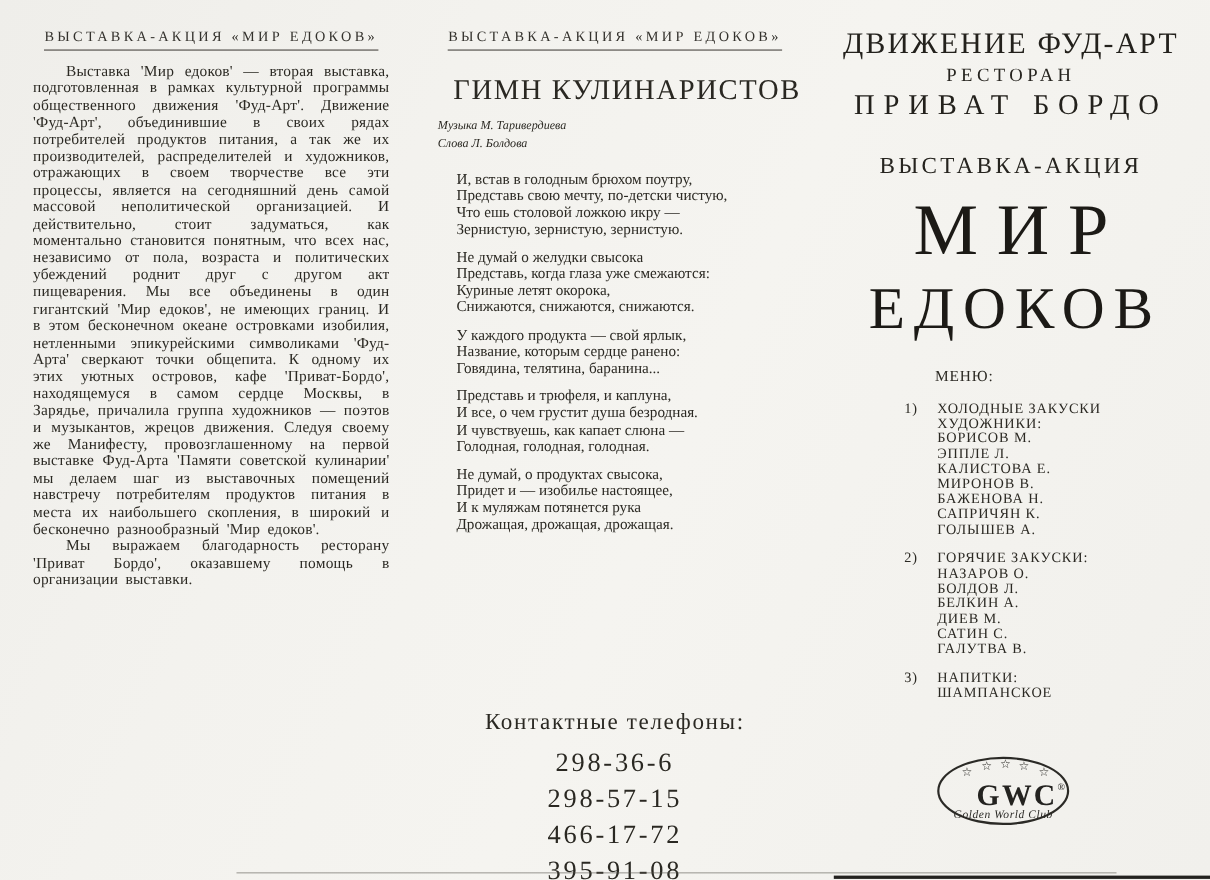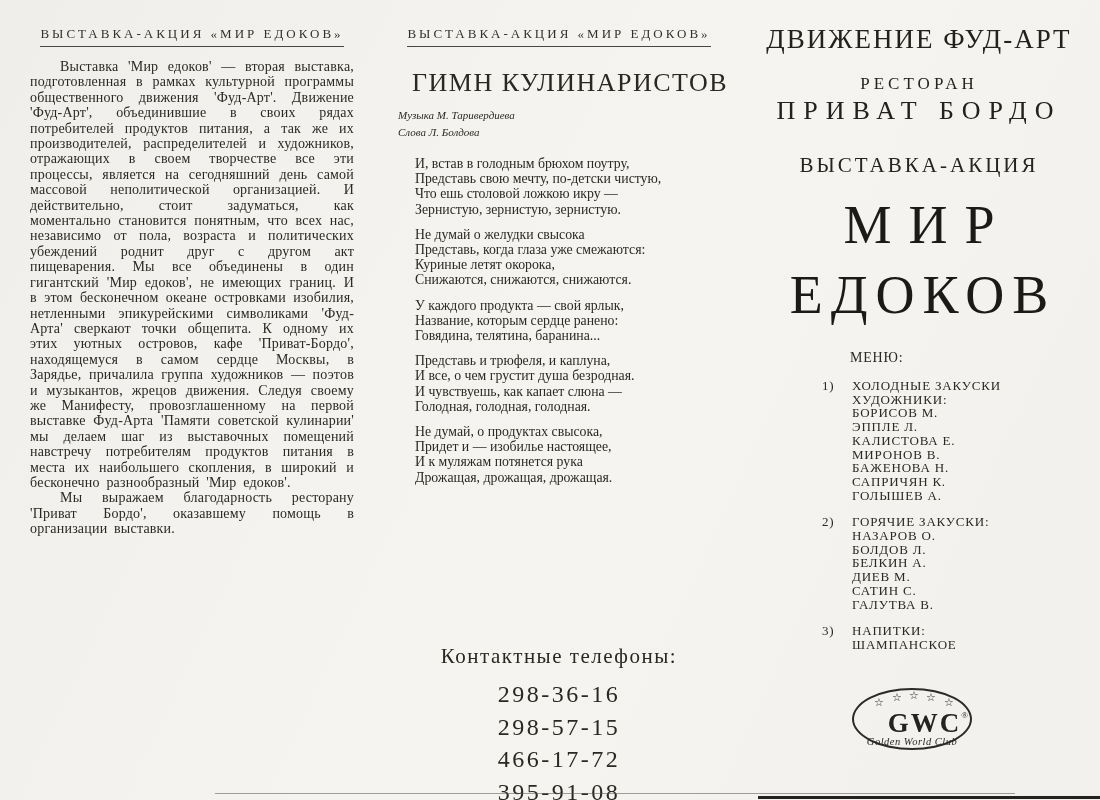--- a/index.html
+++ b/index.html
@@ -95,21 +95,21 @@
 
   
   .movement-title {
     text-align: center;
     font-size: 27px;
     letter-spacing: 2px;
     white-space: nowrap;
     color: #23211c;
   }
   .restaurant-label {
-    margin-top: 19px;
+    margin-top: 4px;
     text-align: center;
     font-size: 17px;
     letter-spacing: 4px;
     color: #26241f;
   }
   .restaurant-name {
     margin-top: 2px;
     text-align: center;
     font-size: 26px;
     letter-spacing: 8px;
@@ -118,21 +118,21 @@
   }
   .event-label {
     margin-top: 27px;
     text-align: center;
     font-size: 21px;
     letter-spacing: 3px;
     color: #26241f;
   }
   .main-title { margin-top: 12px; text-align: center; color: #1c1a16; }
   .main-title .line1 {
-    font-size: 54px;
+    font-size: 66px;
     letter-spacing: 17px;
     padding-left: 17px; 
     line-height: 70px;
     white-space: nowrap;
   }
   .main-title .line2 {
     font-size: 54px;
     letter-spacing: 8px;
     padding-left: 8px;
     line-height: 70px;
@@ -263,21 +263,21 @@
       <div class="stanza">
         <div>Не думай, о продуктах свысока,</div>
         <div>Придет и — изобилье настоящее,</div>
         <div>И к муляжам потянется рука</div>
         <div>Дрожащая, дрожащая, дрожащая.</div>
       </div>
     </div>
     <div class="contacts">
       <div class="contacts-label">Контактные телефоны:</div>
       <div class="phones">
-        <div>298-36-16</div>
+        <div>298-36-6</div>
         <div>298-57-15</div>
         <div>466-17-72</div>
         <div>395-91-08</div>
       </div>
     </div>
   </div>
 
   <div class="panel" id="panel-right">
     <div class="movement-title">ДВИЖЕНИЕ ФУД-АРТ</div>
     <div class="restaurant-label">РЕСТОРАН</div>

